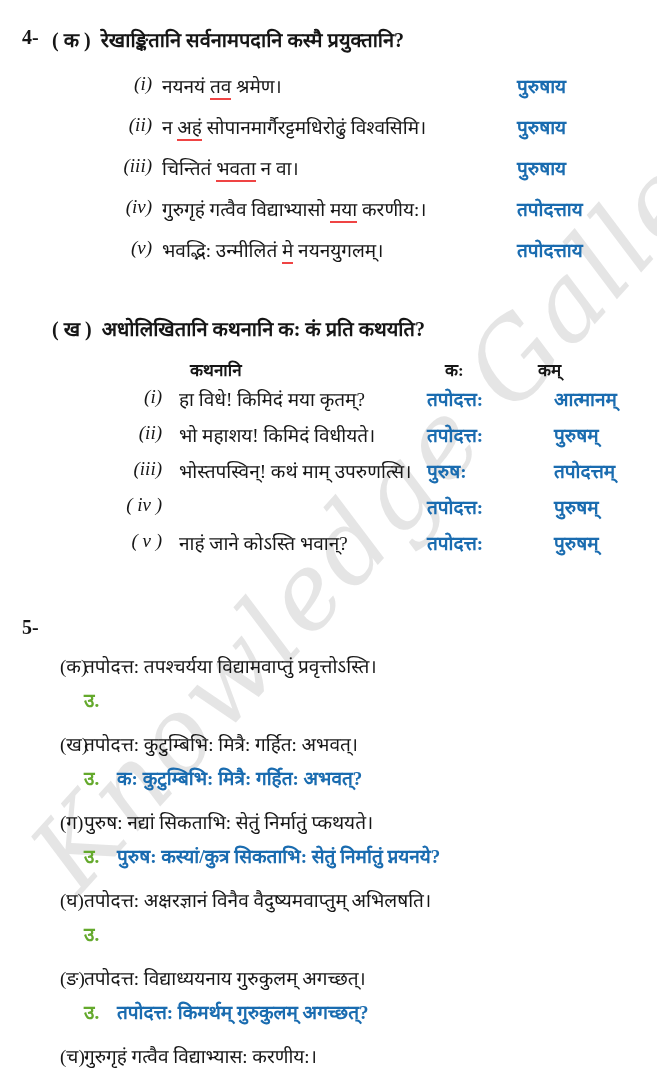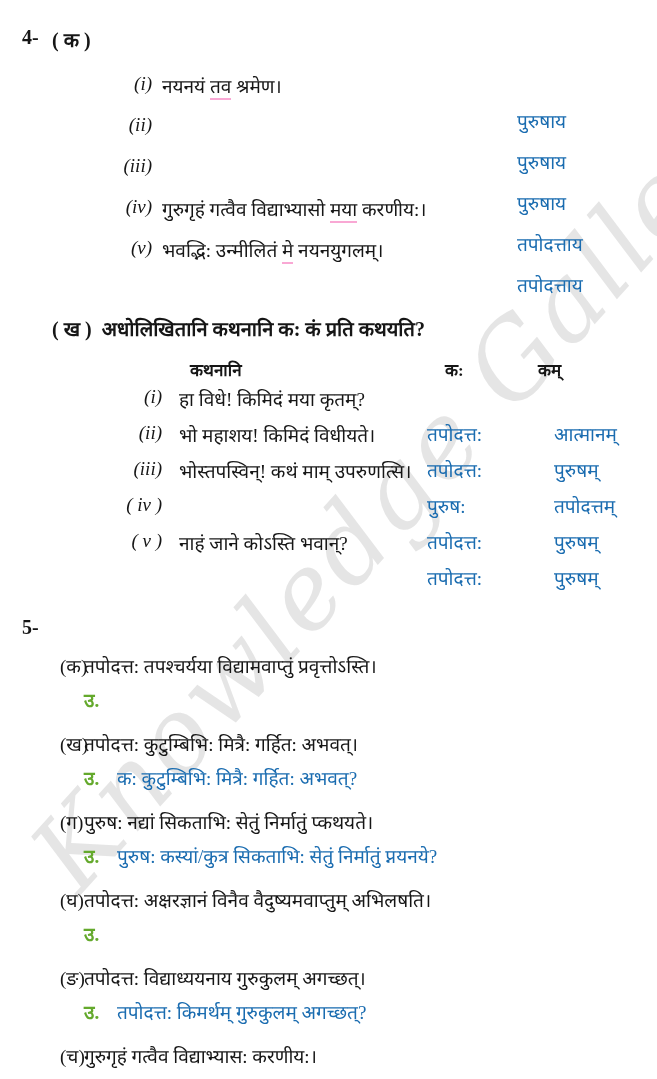--- a/index.html
+++ b/index.html
@@ -14,23 +14,23 @@
   .watermark{
     position:absolute;left:52px;top:812px;
     transform:rotate(-48deg);transform-origin:left center;
     font-family:"DejaVu Serif",serif;font-style:italic;
     font-size:104px;letter-spacing:3px;white-space:nowrap;
     color:rgba(160,160,160,0.28);
     pointer-events:none;user-select:none;z-index:0;
   }
   .content{position:relative;z-index:1;padding:26px 12px 0 22px;font-size:19px;}
   b,.bold{font-weight:normal;}
-  .blue{color:#1a6cb0;font-weight:normal;margin-top:35px;}
+  .blue{color:#1a6cb0;font-weight:bold;}
   .green{color:#64a92c;font-weight:bold;}
-  .u{border-bottom:2px solid #f9a8d4;padding-bottom:1px;}
+  .u{border-bottom:2px solid #ef4444;padding-bottom:1px;}
   .rom{font-style:italic;font-family:"Liberation Serif",serif;}
 
   
   .qhead{display:flex;font-weight:bold;font-size:20px;margin-bottom:20px;}
   .qnum{width:30px;flex:0 0 auto;}
   .qlabel{flex:0 0 auto;margin-right:10px;}
 
   
   .q4a-item{position:relative;margin-bottom:15px;height:26px;}
   .q4a-num{position:absolute;left:88px;width:42px;text-align:right;}
@@ -63,35 +63,38 @@
 
 <div class="page">
 
   <div class="watermark">Knowledge Gallery</div>
 
   <div class="content">
 
     <div class="qhead">
       <span class="qnum">4-</span>
       <span class="qlabel">( क )</span>
+      <span>रेखाङ्कितानि सर्वनामपदानि कस्मै प्रयुक्तानि?</span>
     </div>
 
     <div class="q4a-item">
       <span class="q4a-num rom">(i)</span>
       <span class="q4a-text"><span>नयनयं </span><span class="u">तव</span><span> श्रमेण।</span></span>
       <span class="q4a-ans blue">पुरुषाय</span>
     </div>
 
     <div class="q4a-item">
       <span class="q4a-num rom">(ii)</span>
+      <span class="q4a-text"><span>न </span><span class="u">अहं</span><span> सोपानमार्गैरट्टमधिरोढुं विश्वसिमि।</span></span>
       <span class="q4a-ans blue">पुरुषाय</span>
     </div>
 
     <div class="q4a-item">
       <span class="q4a-num rom">(iii)</span>
+      <span class="q4a-text"><span>चिन्तितं </span><span class="u">भवता</span><span> न वा।</span></span>
       <span class="q4a-ans blue">पुरुषाय</span>
     </div>
 
     <div class="q4a-item">
       <span class="q4a-num rom">(iv)</span>
       <span class="q4a-text"><span>गुरुगृहं गत्वैव विद्याभ्यासो </span><span class="u">मया</span><span> करणीय:।</span></span>
       <span class="q4a-ans blue">तपोदत्ताय</span>
     </div>
 
     <div class="q4a-item">

